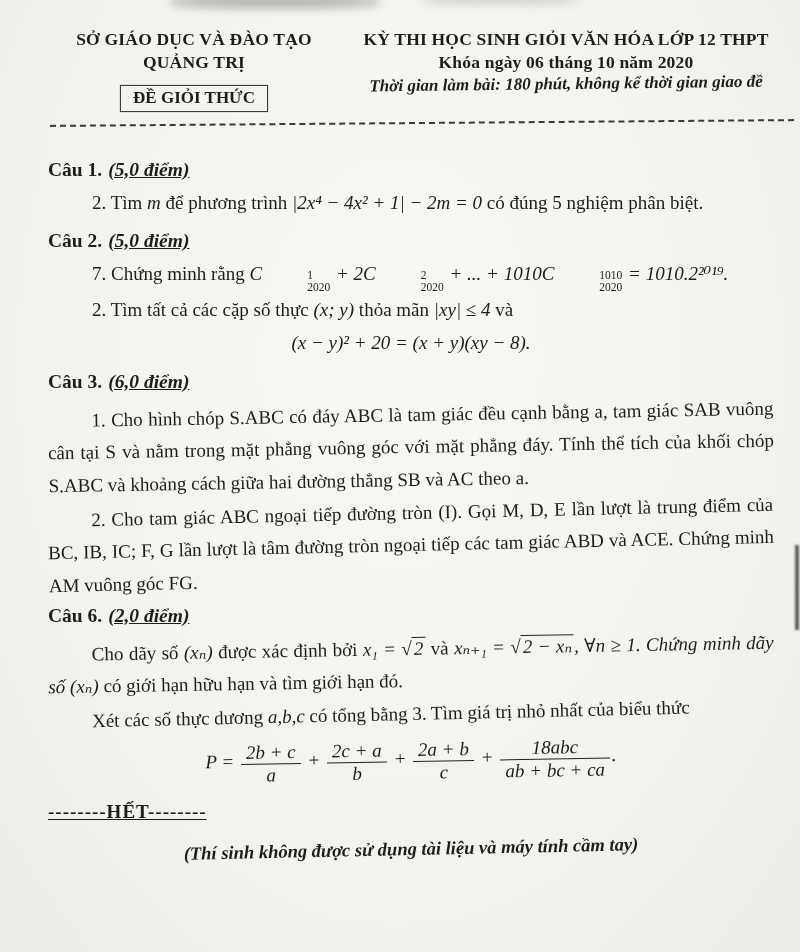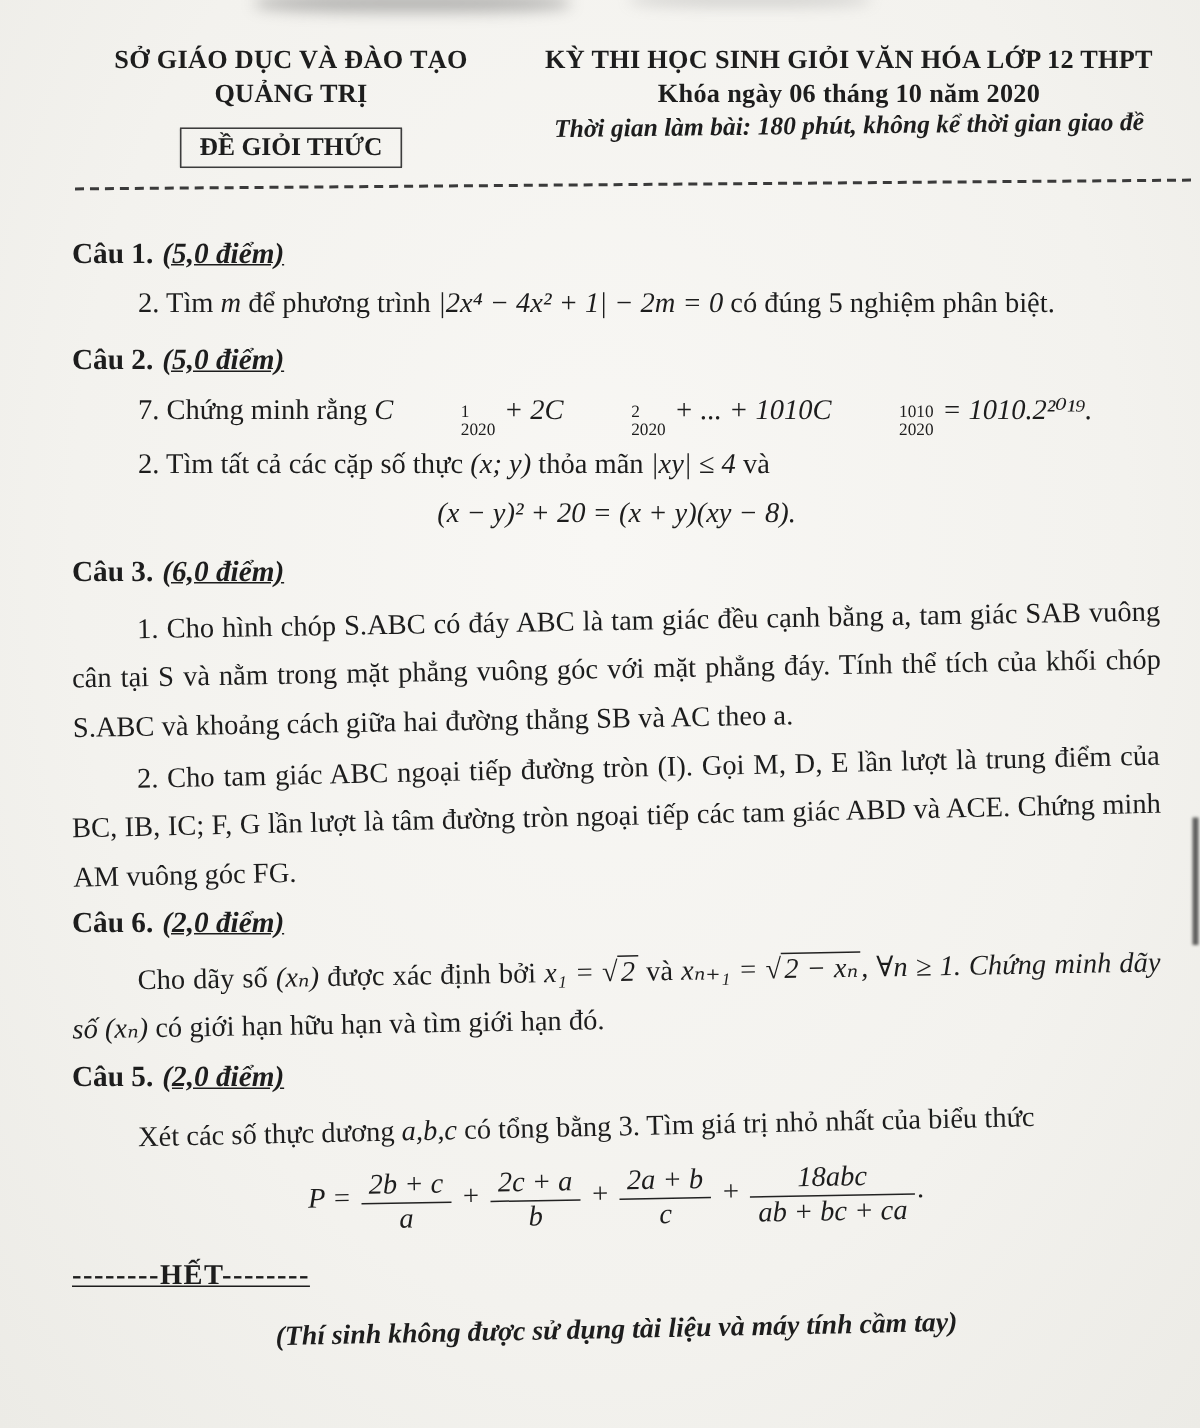--- a/index.html
+++ b/index.html
@@ -79,20 +79,19 @@
     <p class="item"><span>2. Tìm tất cả các cặp số thực </span><span class="m">(x; y)</span><span> thỏa mãn </span><span class="m">|xy| ≤ 4</span><span> và</span></p>
     <p class="center-eq m">(x − y)² + 20 = (x + y)(xy − 8).</p>
 
     <div class="sec-h"><span class="t">Câu 3.</span><span class="p">(6,0 điểm)</span></div>
     <p class="para r-a">1. Cho hình chóp S.ABC có đáy ABC là tam giác đều cạnh bằng a, tam giác SAB vuông cân tại S và nằm trong mặt phẳng vuông góc với mặt phẳng đáy. Tính thể tích của khối chóp S.ABC và khoảng cách giữa hai đường thẳng SB và AC theo a.</p>
     <p class="para r-b">2. Cho tam giác ABC ngoại tiếp đường tròn (I). Gọi M, D, E lần lượt là trung điểm của BC, IB, IC; F, G lần lượt là tâm đường tròn ngoại tiếp các tam giác ABD và ACE. Chứng minh AM vuông góc FG.</p>
 
     <div class="sec-h"><span class="t">Câu 6.</span><span class="p">(2,0 điểm)</span></div>
     <p class="para r-a"><span>Cho dãy số </span><span class="m">(xₙ)</span><span> được xác định bởi </span><span class="m">x₁ = </span><span class="sqrt"><span>√</span><span class="rad">2</span></span><span> và </span><span class="m">xₙ₊₁ = </span><span class="sqrt"><span>√</span><span class="rad">2 − xₙ</span></span><span class="m">, ∀n ≥ 1. Chứng minh dãy số </span><span class="m">(xₙ)</span><span> có giới hạn hữu hạn và tìm giới hạn đó.</span></p>
 
-    <div class="sec-h"><span class="t">Câu 5.</span><span class="p">(2,0 điểm)</span></div>
     <p class="item r-b"><span>Xét các số thực dương </span><span class="m">a,b,c</span><span> có tổng bằng 3. Tìm giá trị nhỏ nhất của biểu thức</span></p>
     <div class="eq5 r-a"><span class="m">P = </span><span class="frac"><span class="fn">2b + c</span><span class="fd">a</span></span><span class="m"> + </span><span class="frac"><span class="fn">2c + a</span><span class="fd">b</span></span><span class="m"> + </span><span class="frac"><span class="fn">2a + b</span><span class="fd">c</span></span><span class="m"> + </span><span class="frac"><span class="fn">18abc</span><span class="fd">ab + bc + ca</span></span><span class="m">.</span></div>
 
     <div class="het">--------HẾT--------</div>
     <div class="note">(Thí sinh không được sử dụng tài liệu và máy tính cầm tay)</div>
   </main>
 </div>
 
 </body></html>

